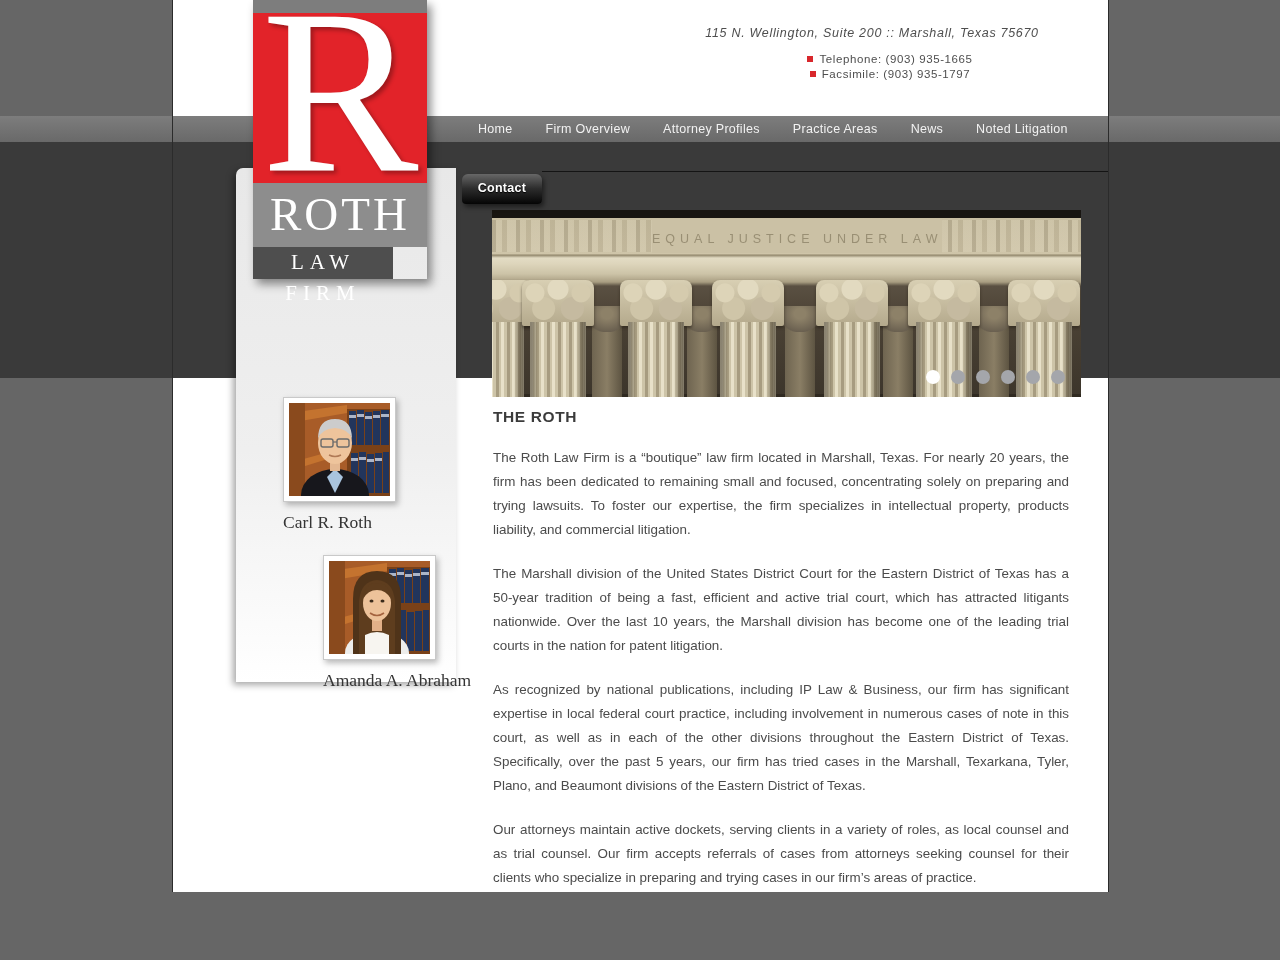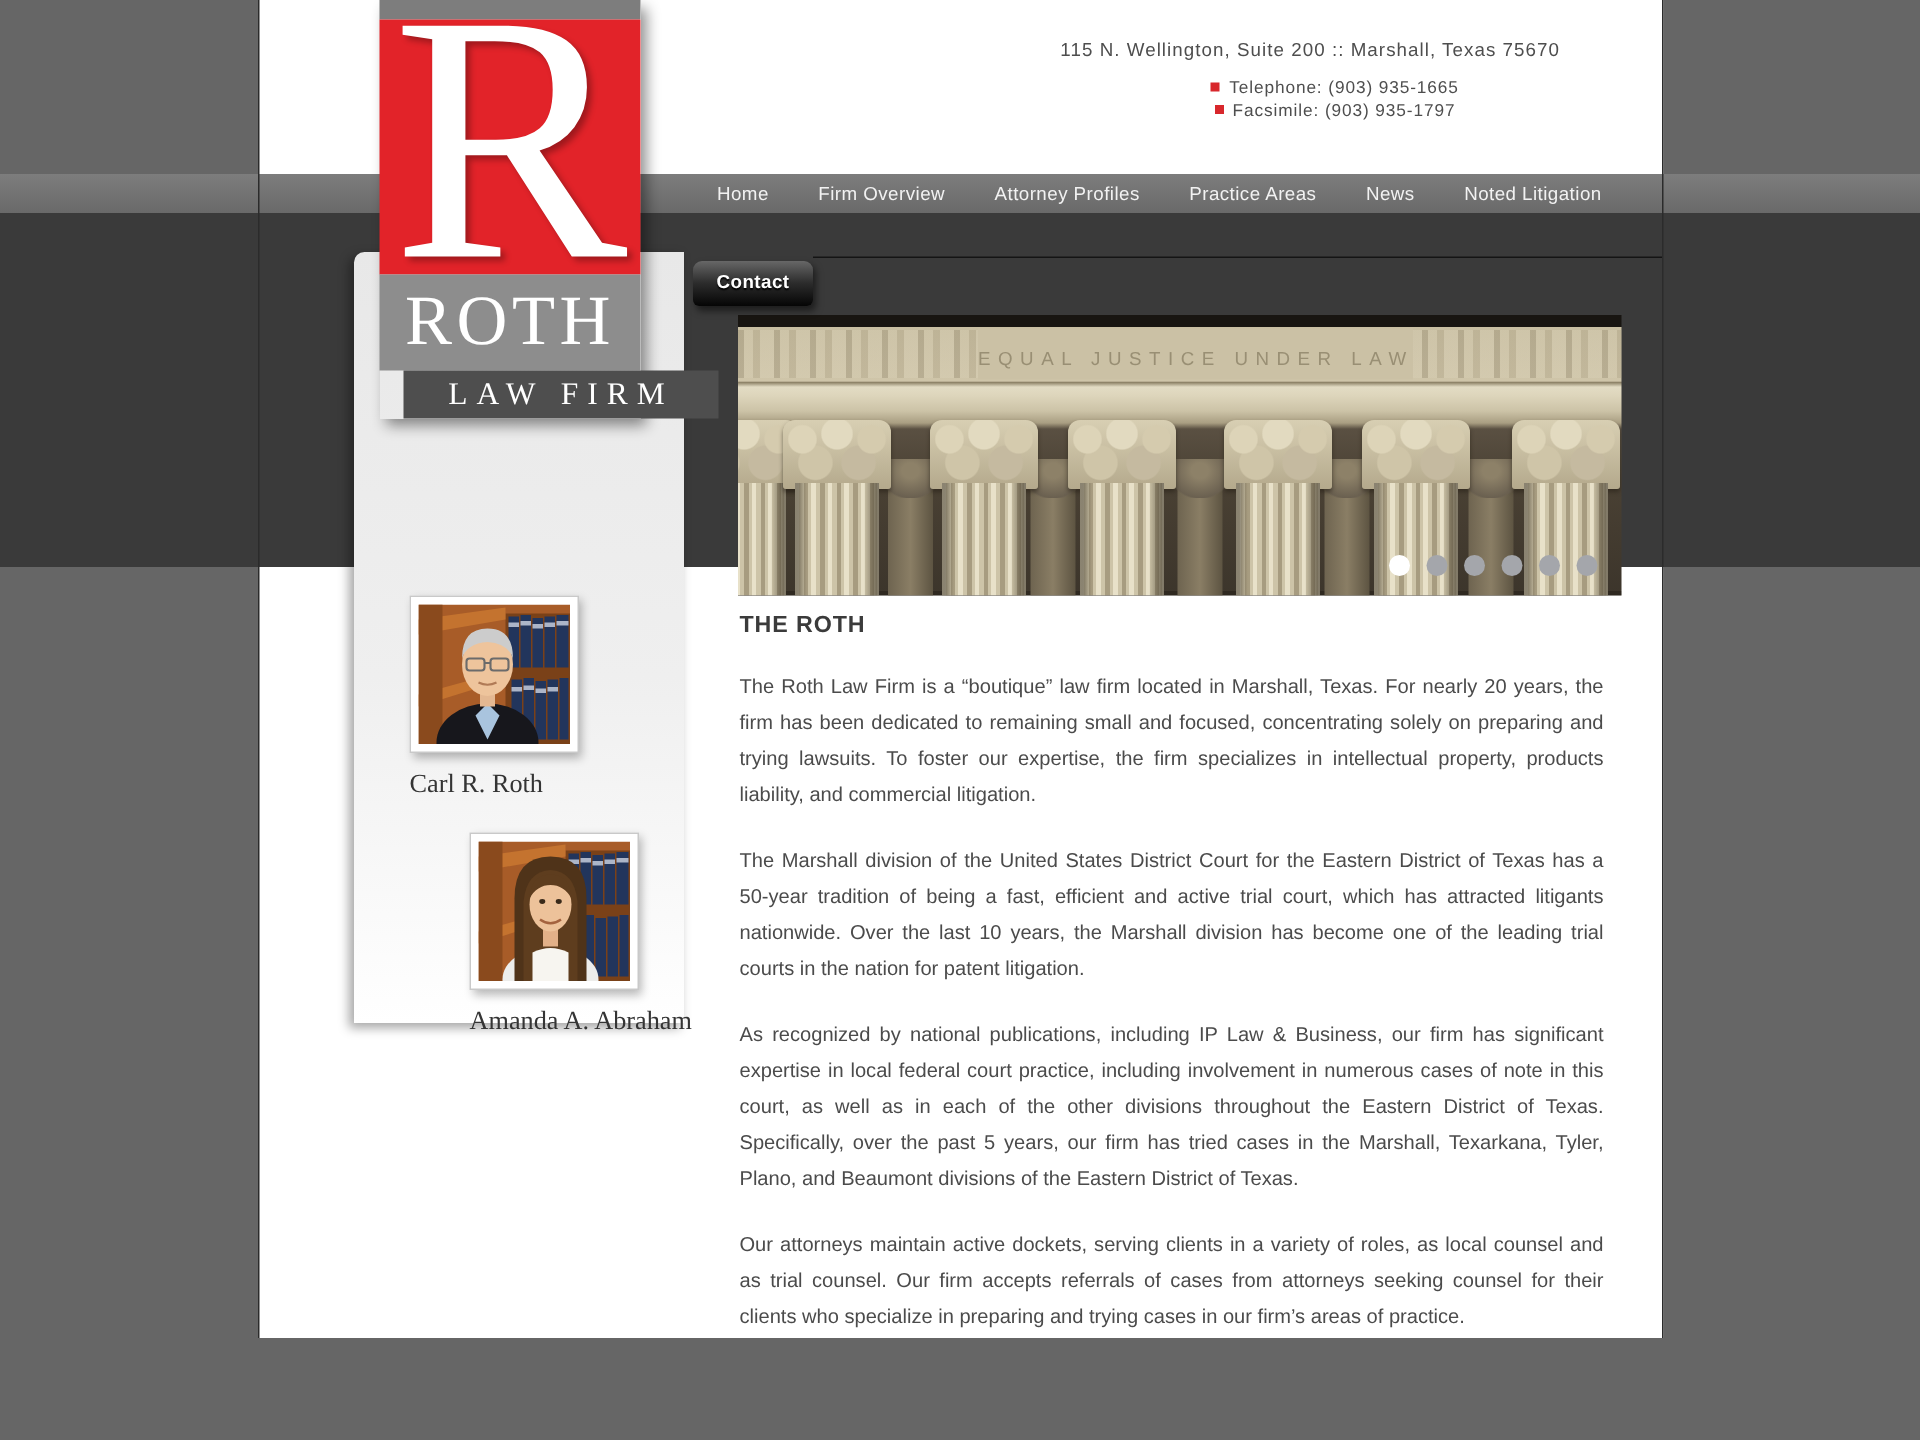--- a/index.html
+++ b/index.html
@@ -12,22 +12,22 @@
   .page { position:absolute; left:172px; top:0; width:937px; height:892px; background:#ffffff; z-index:1; }
   .page-border { position:absolute; top:0; width:1px; height:892px; background:#2b2b2b; z-index:6; }
   .pb-left { left:172px; } .pb-right { left:1108px; }
 
   
   .nav-band  { position:absolute; left:0; top:116px; width:1280px; height:26px;
                background:linear-gradient(#7d7d7d,#696969); z-index:2; }
   .dark-band { position:absolute; left:0; top:142px; width:1280px; height:236px; background:#3a3a3a; z-index:2; }
 
   
-  .hdr-address { position:absolute; top:26px; left:704px; width:336px; text-align:right;
-                 font-size:12.5px; letter-spacing:.7px; color:#4e4e4e; z-index:3; }
+  .hdr-address { position:absolute; top:26px; left:704px; width:336px; text-align:center;
+                 font-size:12.5px; letter-spacing:.7px; color:#4e4e4e; z-index:3;font-style:italic; }
   .hdr-lines { position:absolute; top:53px; left:740px; width:300px; text-align:center;
                font-size:11.5px; letter-spacing:.6px; color:#4e4e4e; z-index:3; }
   .hdr-line { margin-bottom:3px; white-space:nowrap; }
   .sq { display:inline-block; width:6px; height:6px; background:#d8272c; margin-right:6px; vertical-align:1px; }
 
   
   .sidebar { position:absolute; left:236px; top:168px; width:220px; height:514px;
              background:linear-gradient(180deg,#e8e8e8 0%, #efefef 55%, #ffffff 100%);
              border-radius:7px 0 0 0; box-shadow:-3px 3px 7px rgba(0,0,0,.35); z-index:3; }
 
@@ -35,21 +35,21 @@
   .logo { position:absolute; left:253px; top:0; width:174px; height:279px; z-index:4;
           box-shadow:4px 5px 9px rgba(0,0,0,.45); }
   .logo-topstrip { position:absolute; left:0; top:0; width:174px; height:13px; background:#7d7d7d; }
   .logo-red { position:absolute; left:0; top:13px; width:174px; height:170px; background:#e22329; }
   .logo-r { position:absolute; left:-20px; top:-38px; width:214px; height:260px; text-align:center;
             font-family:"Liberation Serif", serif; font-size:235px; line-height:260px; color:#ffffff;
             text-shadow:3px 3px 4px rgba(0,0,0,.30); z-index:5; }
   .logo-roth { position:absolute; left:0; top:183px; width:174px; height:64px; background:#8d8d8d;
                color:#ffffff; font-family:"Liberation Serif", serif; font-size:47px; line-height:62px;
                text-align:center; letter-spacing:3px; }
-  .logo-lawfirm { position:absolute; left:16px; top:247px; width:210px; height:32px; background:#4e4e4e;
+  .logo-lawfirm { position:absolute; left:0; top:247px; width:140px; height:32px; background:#4e4e4e;
                   color:#ffffff; font-family:"Liberation Serif", serif; font-size:21px; line-height:31px;
                   text-align:center; letter-spacing:6px; }
 
   
   .nav-list { position:absolute; left:478px; top:116px; height:26px; display:flex; gap:33px;
               align-items:center; list-style:none; z-index:4; }
   .nav-list li { color:#f2f2f2; font-size:12.5px; letter-spacing:.3px; cursor:pointer; white-space:nowrap; }
   .contact-btn { position:absolute; left:462px; top:142px; width:80px; height:30px;
                  background:linear-gradient(#676767,#2d2d2d 48%,#050505);
                  border-radius:6px 6px 4px 4px; color:#ffffff; font-size:12.5px; font-weight:bold;
@@ -92,21 +92,21 @@
             linear-gradient(90deg, rgba(62,54,40,.55) 0 4%, transparent 14% 82%, rgba(62,54,40,.6) 97% 100%),
             repeating-linear-gradient(90deg, #e8e1c9 0 3px, #cdc4a8 3px 6px, #a79c80 6px 9px, #cdc4a8 9px 11px); }
   .hero-bottom { position:absolute; left:0; bottom:0; width:589px; height:3px; background:rgba(30,26,20,.45); }
 
   
   .dots { position:absolute; left:434px; top:160px; display:flex; gap:11px; z-index:4; }
   .dot { width:14px; height:14px; border-radius:50%; background:#a4a6ab; cursor:pointer; }
   .dot.active { background:#ffffff; }
 
   
-  .attorney-card { position:absolute; left:273px; width:113px; z-index:4; }
+  .attorney-card { position:absolute; left:283px; width:113px; z-index:4; }
   .card-1 { top:397px; } .card-2 { top:555px;margin-left:40px; }
   .photo-frame { width:113px; height:105px; background:#ffffff; border:1px solid #c9c9c9; padding:5px;
                  box-shadow:2px 3px 6px rgba(0,0,0,.28); cursor:pointer; }
   .photo-frame svg { display:block; width:101px; height:93px; }
   .attorney-name { margin-top:10px; font-family:"Liberation Serif", serif; font-size:17.5px;
                    color:#343434; white-space:nowrap; cursor:pointer; }
 
   
   .main-content { position:absolute; left:493px; top:408px; width:576px; z-index:3; }
   .main-heading { font-size:15.5px; font-weight:bold; letter-spacing:.6px; color:#3b3b3b; }

